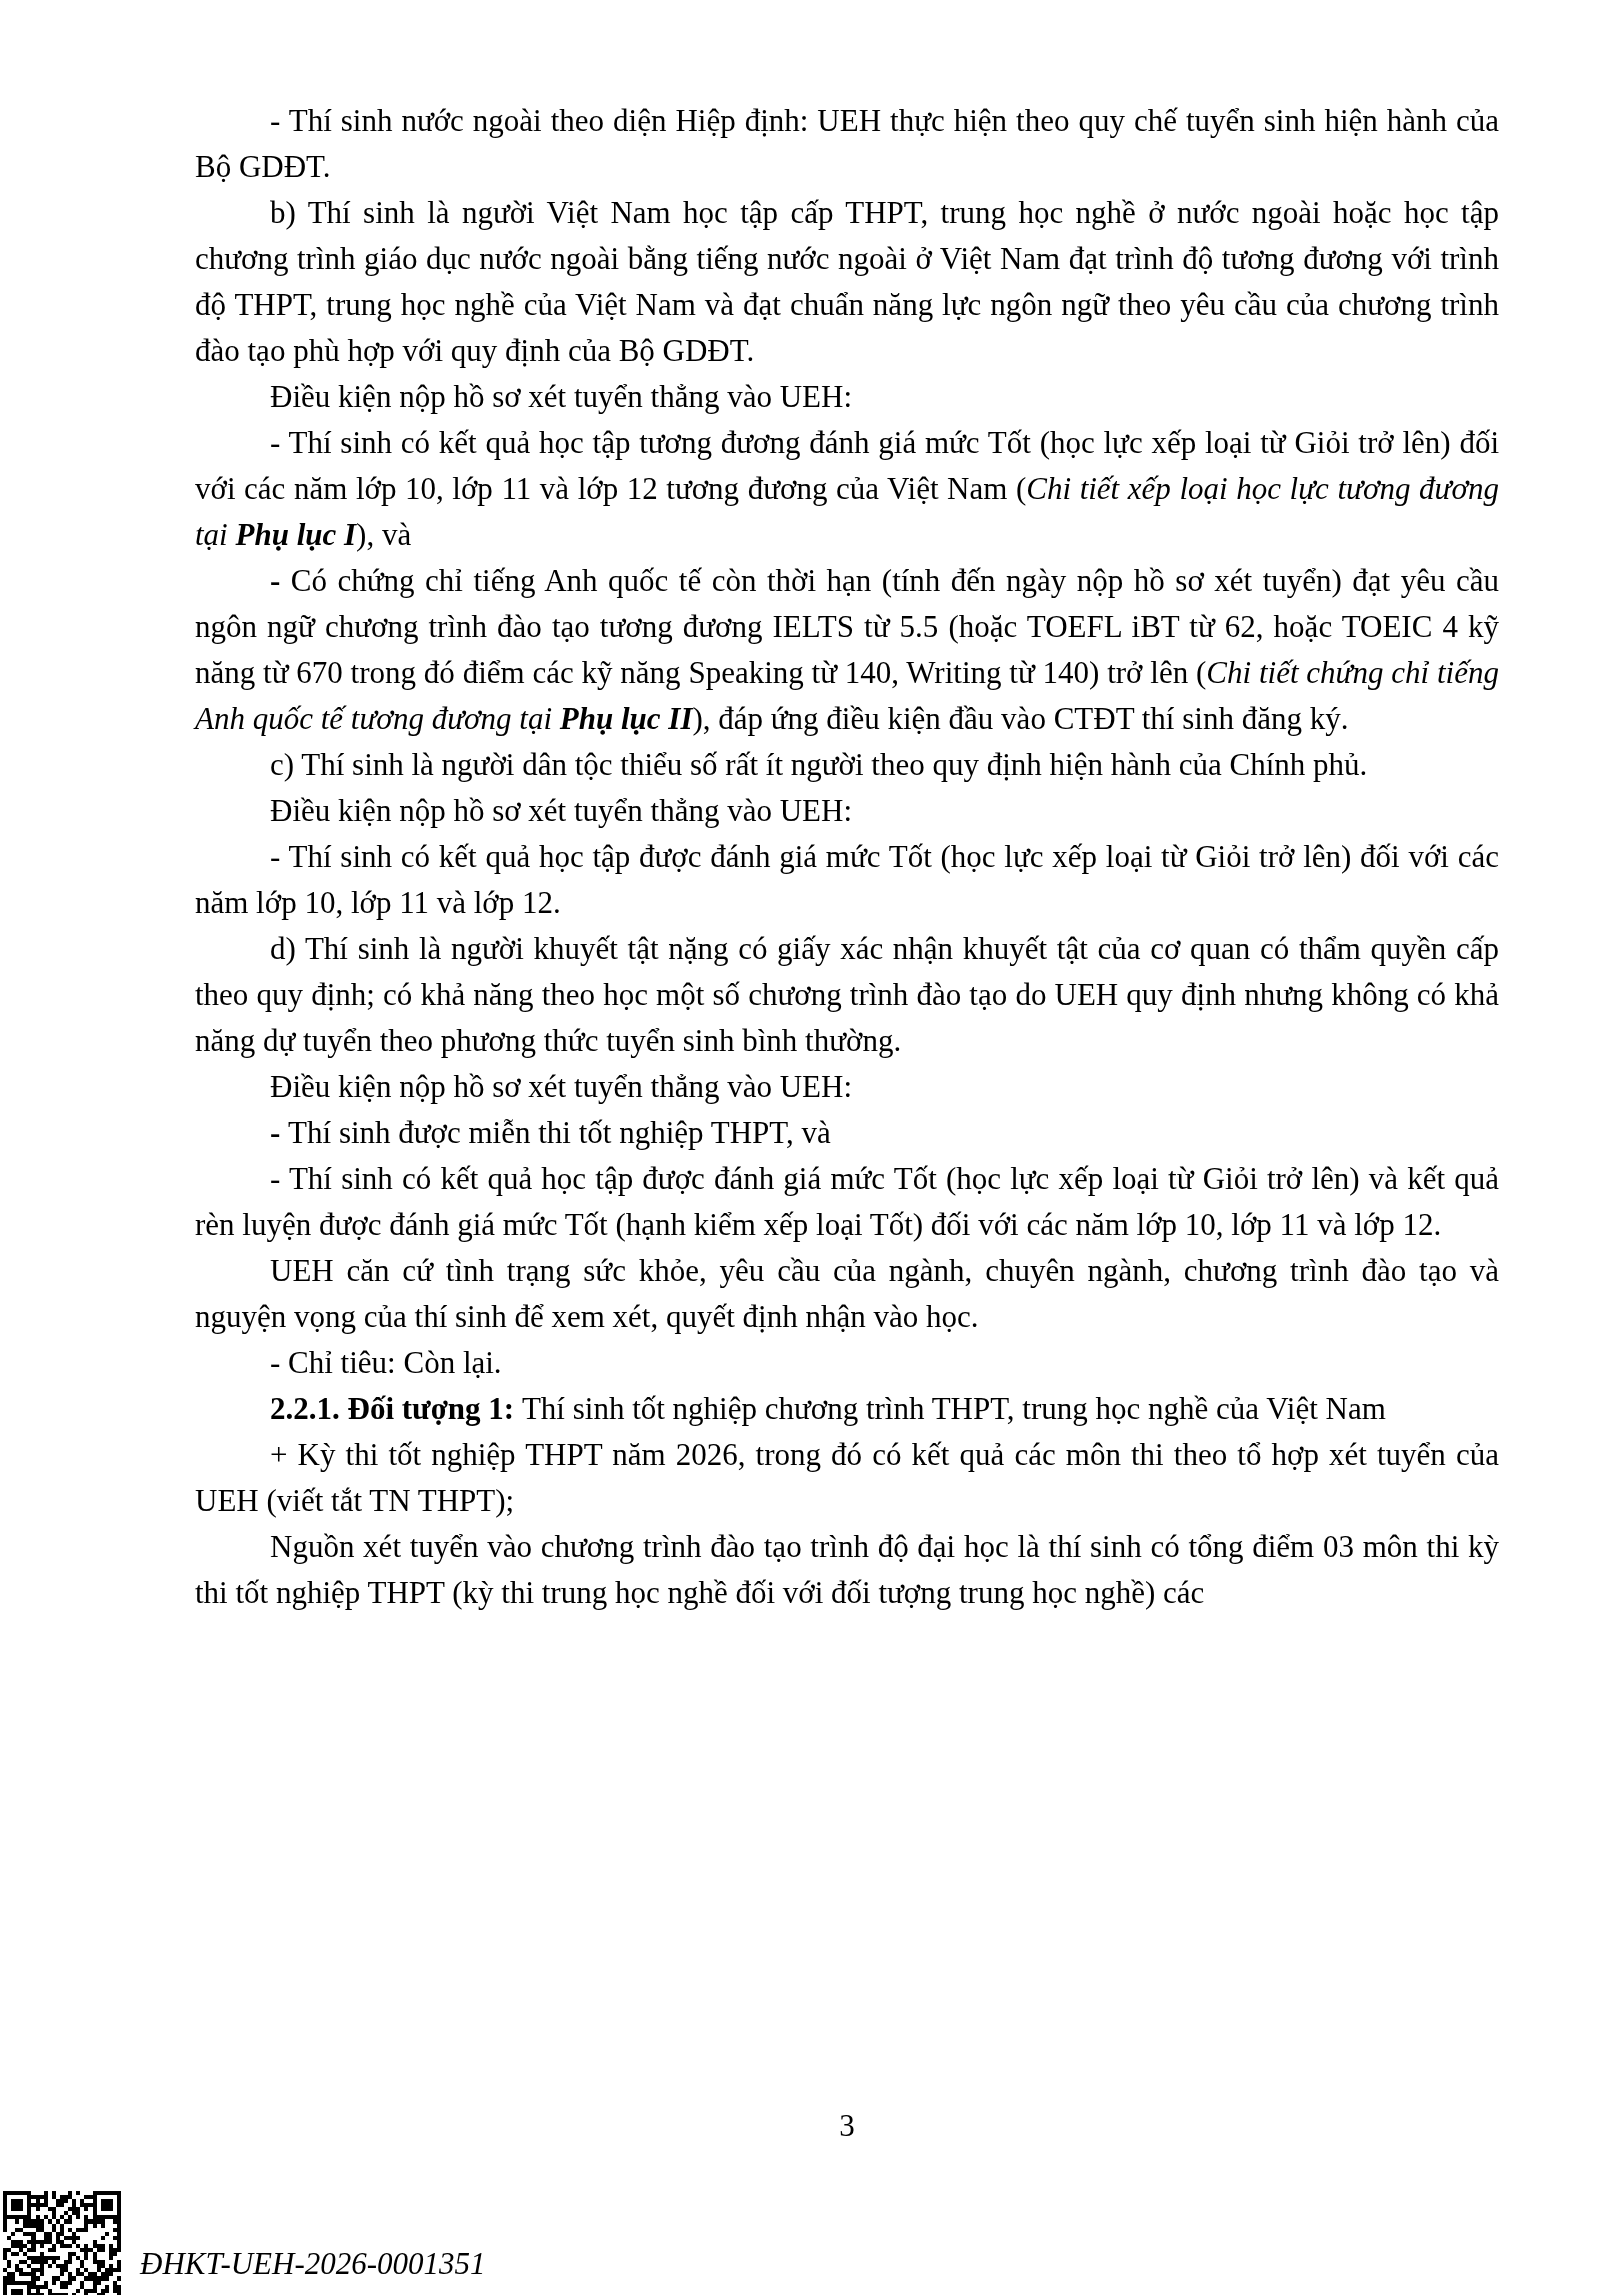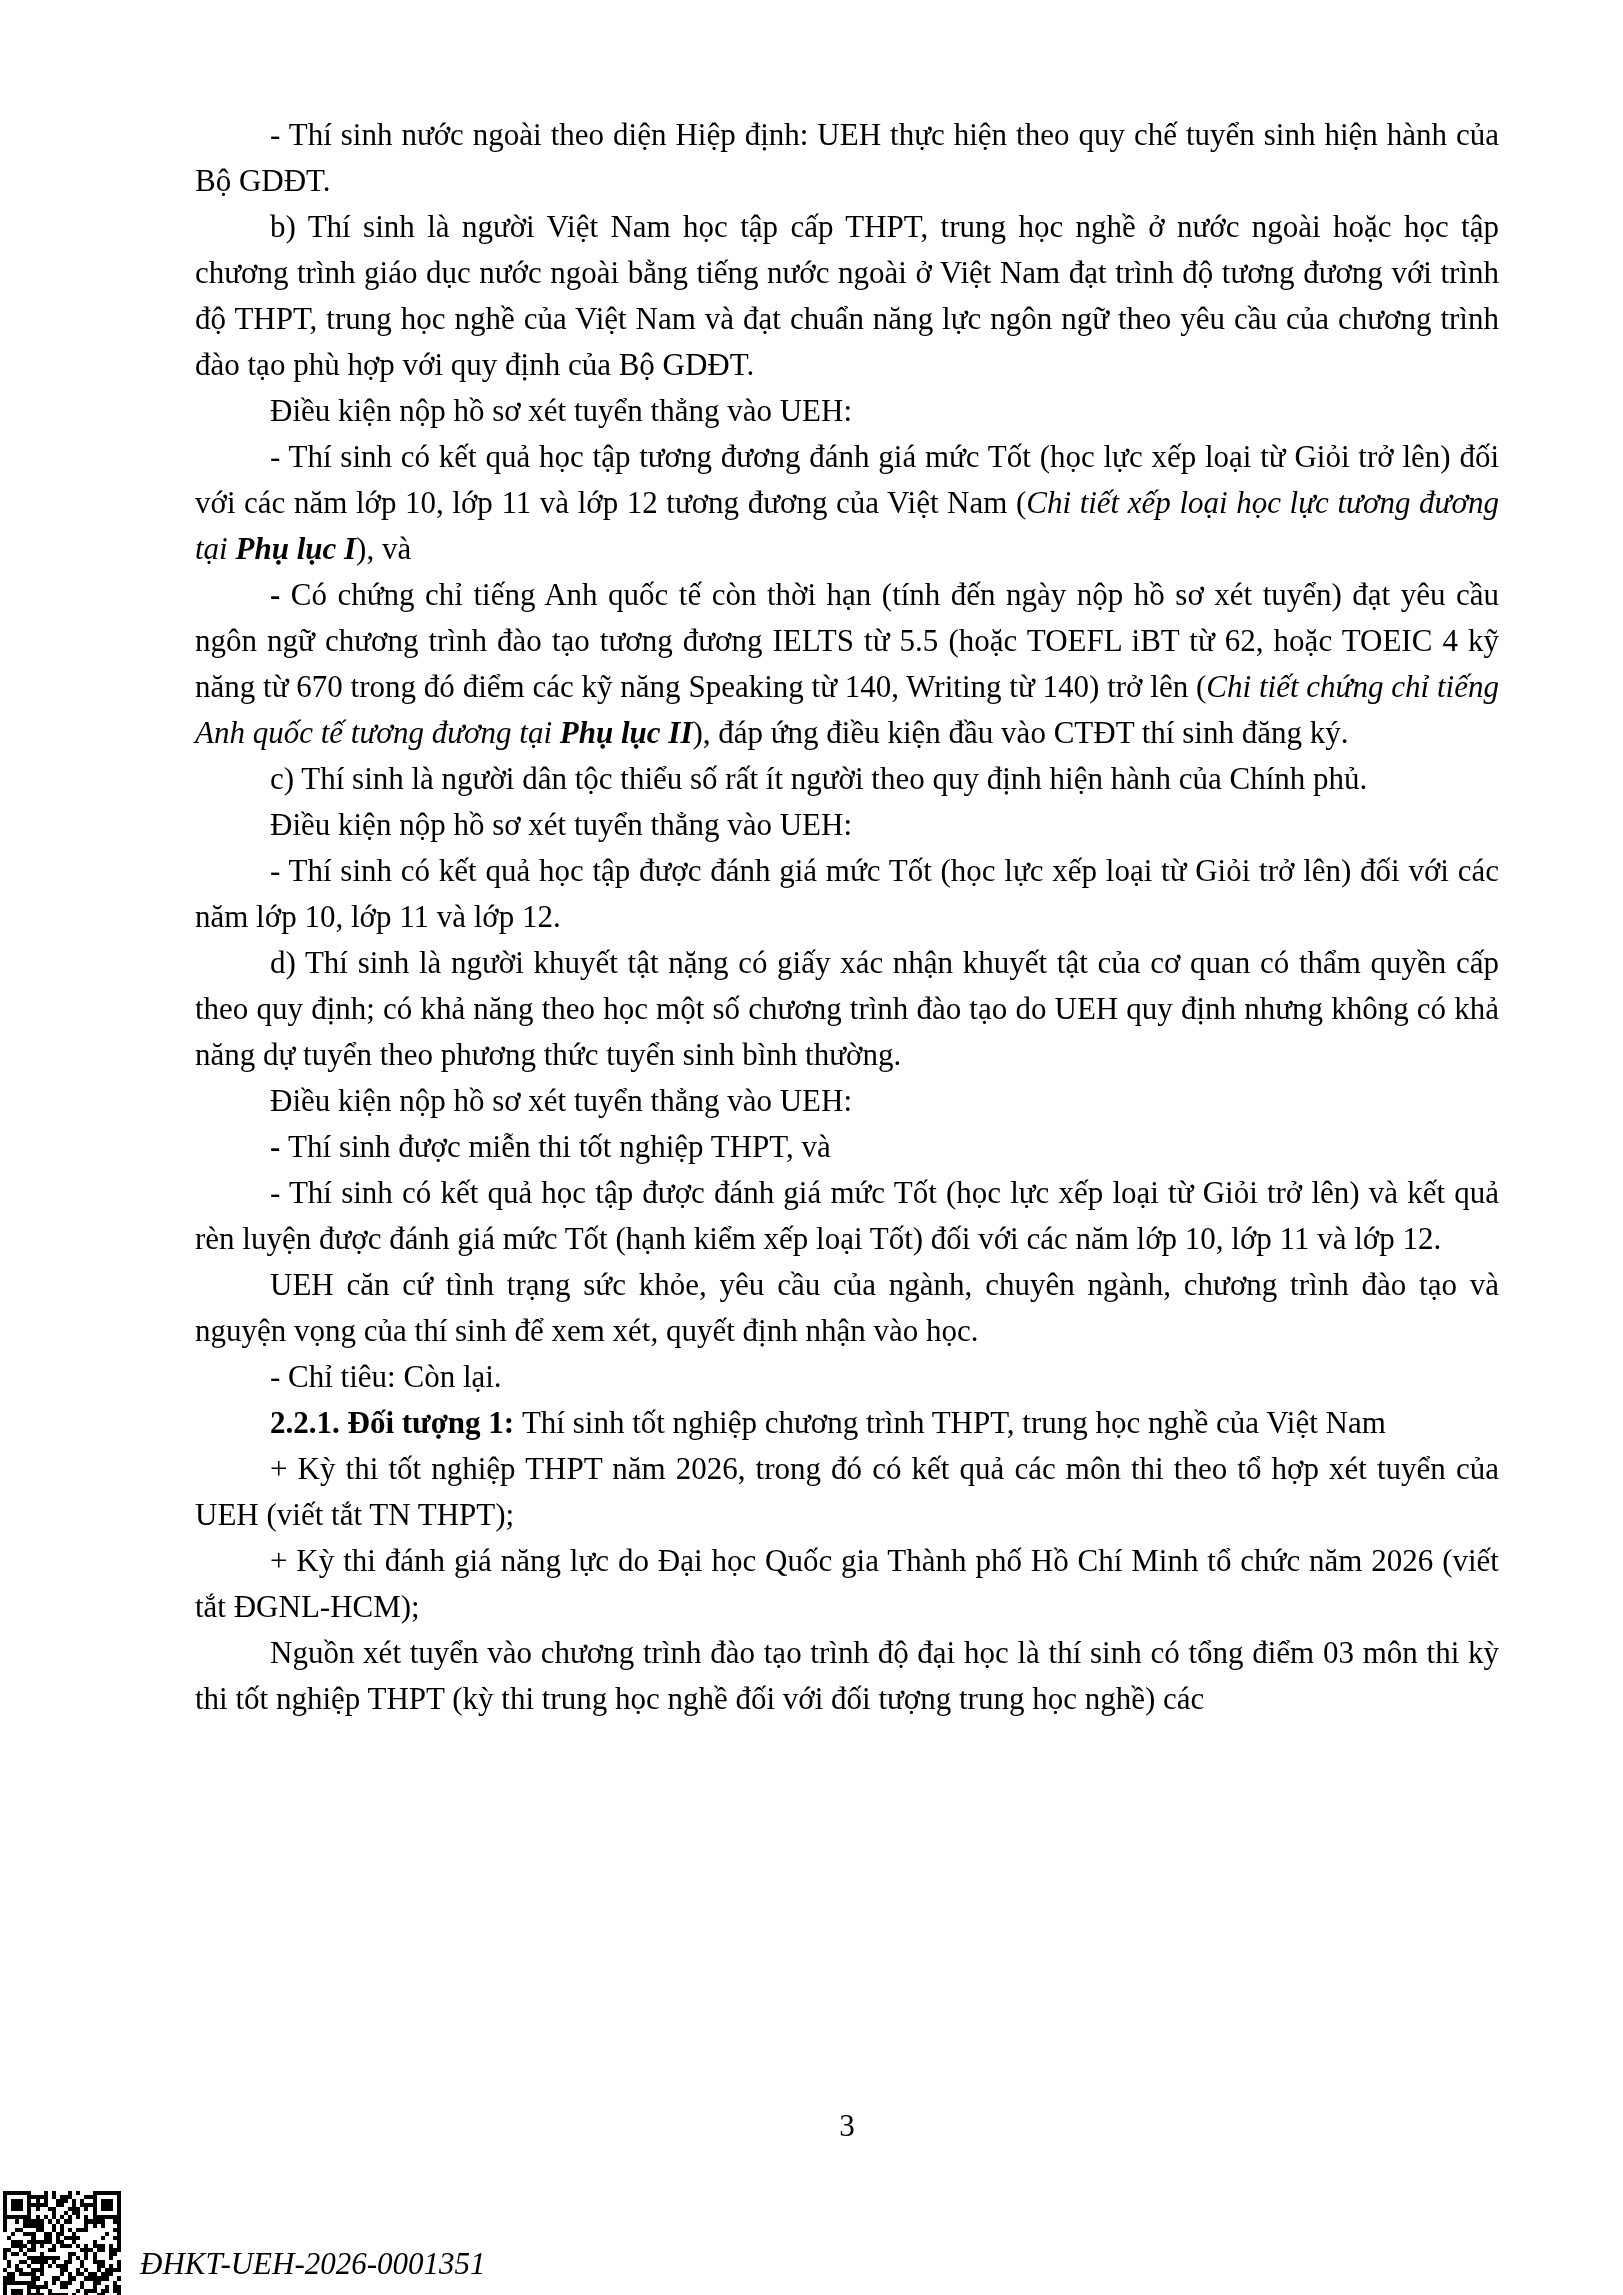--- a/index.html
+++ b/index.html
@@ -6,21 +6,21 @@
   .page{
     position:relative;
     width:1623px;height:2295px;
     background:#ffffff;
     overflow:hidden;
     font-family:"Liberation Serif","DejaVu Serif",serif;
     color:#000;
   }
   .doc-body{
     position:absolute;
-    left:195px;top:112px;width:1304px;
+    left:195px;top:98px;width:1304px;
     font-size:31px;line-height:46px;
   }
   .para{
     margin:0;
     text-indent:75px;
     text-align:justify;
   }
   .run-r{font-weight:normal;font-style:normal;}
   .run-b{font-weight:bold;font-style:normal;}
   .run-i{font-weight:normal;font-style:italic;}
@@ -58,21 +58,20 @@
       <p class="para"><span class="run-r">Điều kiện nộp hồ sơ xét tuyển thẳng vào UEH:</span></p>
       <p class="para"><span class="run-r">- Thí sinh có kết quả học tập được đánh giá mức Tốt (học lực xếp loại từ Giỏi trở lên) đối với các năm lớp 10, lớp 11 và lớp 12.</span></p>
       <p class="para"><span class="run-r">d) Thí sinh là người khuyết tật nặng có giấy xác nhận khuyết tật của cơ quan có thẩm quyền cấp theo quy định; có khả năng theo học một số chương trình đào tạo do UEH quy định nhưng không có khả năng dự tuyển theo phương thức tuyển sinh bình thường.</span></p>
       <p class="para"><span class="run-r">Điều kiện nộp hồ sơ xét tuyển thẳng vào UEH:</span></p>
       <p class="para"><span class="run-b">- </span><span class="run-r">Thí sinh được miễn thi tốt nghiệp THPT, và</span></p>
       <p class="para"><span class="run-r">- Thí sinh có kết quả học tập được đánh giá mức Tốt (học lực xếp loại từ Giỏi trở lên) và kết quả rèn luyện được đánh giá mức Tốt (hạnh kiểm xếp loại Tốt) đối với các năm lớp 10, lớp 11 và lớp 12.</span></p>
       <p class="para"><span class="run-r">UEH căn cứ tình trạng sức khỏe, yêu cầu của ngành, chuyên ngành, chương trình đào tạo và nguyện vọng của thí sinh để xem xét, quyết định nhận vào học.</span></p>
       <p class="para"><span class="run-r">- Chỉ tiêu: Còn lại.</span></p>
       <p class="para"><span class="run-b">2.2.1. Đối tượng 1: </span><span class="run-r">Thí sinh tốt nghiệp chương trình THPT, trung học nghề của Việt Nam</span></p>
       <p class="para"><span class="run-r">+ Kỳ thi tốt nghiệp THPT năm 2026, trong đó có kết quả các môn thi theo tổ hợp xét tuyển của UEH (viết tắt TN THPT);</span></p>
-      <p class="para"><span class="run-r">+ Kỳ thi đánh giá năng lực do Đại học Quốc gia Thành phố Hồ Chí Minh tổ chức năm 2026 (viết tắt ĐGNL-HCM);</span></p>
       <p class="para"><span class="run-r">Nguồn xét tuyển vào chương trình đào tạo trình độ đại học là thí sinh có tổng điểm 03 môn thi kỳ thi tốt nghiệp THPT (kỳ thi trung học nghề đối với đối tượng trung học nghề) các</span></p>
     </div>
 
   <div class="page-number">3</div>
 
   <svg class="footer-qr" id="qr-svg" viewBox="0 0 29 29" shape-rendering="crispEdges">
       <rect x="0" y="0" width="29" height="29" fill="#fff"></rect>
       <rect x="0" y="0" width="1" height="1" fill="#000000"></rect>
       <rect x="1" y="0" width="1" height="1" fill="#000000"></rect>
       <rect x="2" y="0" width="1" height="1" fill="#000000"></rect>

